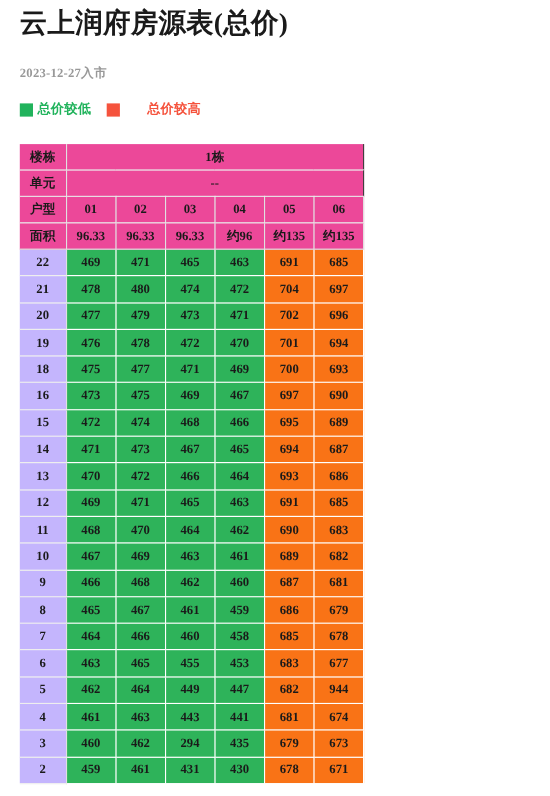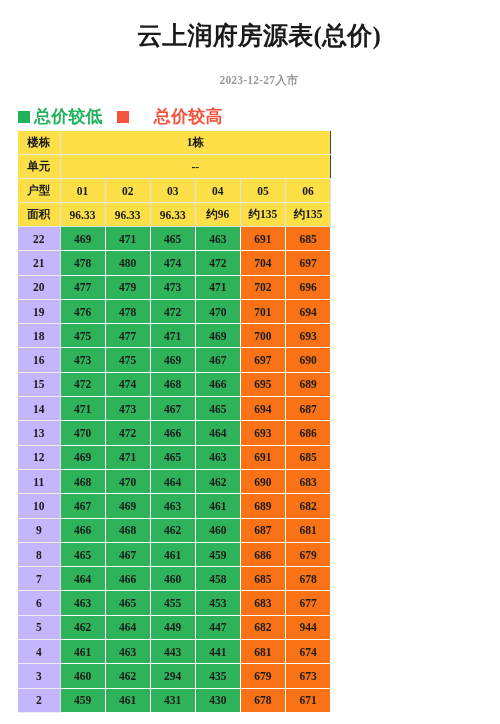--- a/index.html
+++ b/index.html
@@ -10,22 +10,21 @@
     width: 500px;
     height: 724px;
     background: #ffffff;
     font-family: "Liberation Serif", "DejaVu Serif", serif;
     overflow: hidden;
     position: relative;
   }
 
   
   #header {
-    padding: 20px 0 0 18px;
-    text-align: center;
+    padding: 6px 0 0 18px;
   }
   #page-title {
     font-family: "Liberation Serif", "DejaVu Serif", serif;
     font-size: 25px;
     font-weight: 700;
     color: #1a1a1a;
     line-height: 1.25;
     letter-spacing: 0.2px;
     margin: 0;
   }
@@ -51,21 +50,21 @@
     gap: 4px;
   }
   .legend-swatch {
     width: 12px;
     height: 12px;
     display: inline-block;
     flex: 0 0 auto;
   }
   .legend-label {
     font-family: "Liberation Serif", "DejaVu Serif", serif;
-    font-size: 17px;
+    font-size: 12px;
     font-weight: 700;
     letter-spacing: 0.2px;
   }
 
   
   #table-wrap {
     position: absolute;
     left: 18px;
     top: 131px;
     width: 313px;
@@ -84,21 +83,21 @@
     font-size: 11.5px;
     color: #1a1a1a;
   }
   col.rowlab-col { width: 42px; }
   col.data-col  { width: 45.1px; }
 
   
   tr.meta-row td {
     height: 23px;
     border-bottom: 1px solid #e9e9e9;
-    background: #fde047;
+    background: #ec4899;
   }
   tr.meta-row td.rowlab {
     border-right: 1px solid #e0e0e0;
   }
   tr.meta-row td.merged {
     border-right: 1px solid #404040;
   }
   tr.meta-row td.datahead {
     border-right: 1px solid #e0e0e0;
   }

